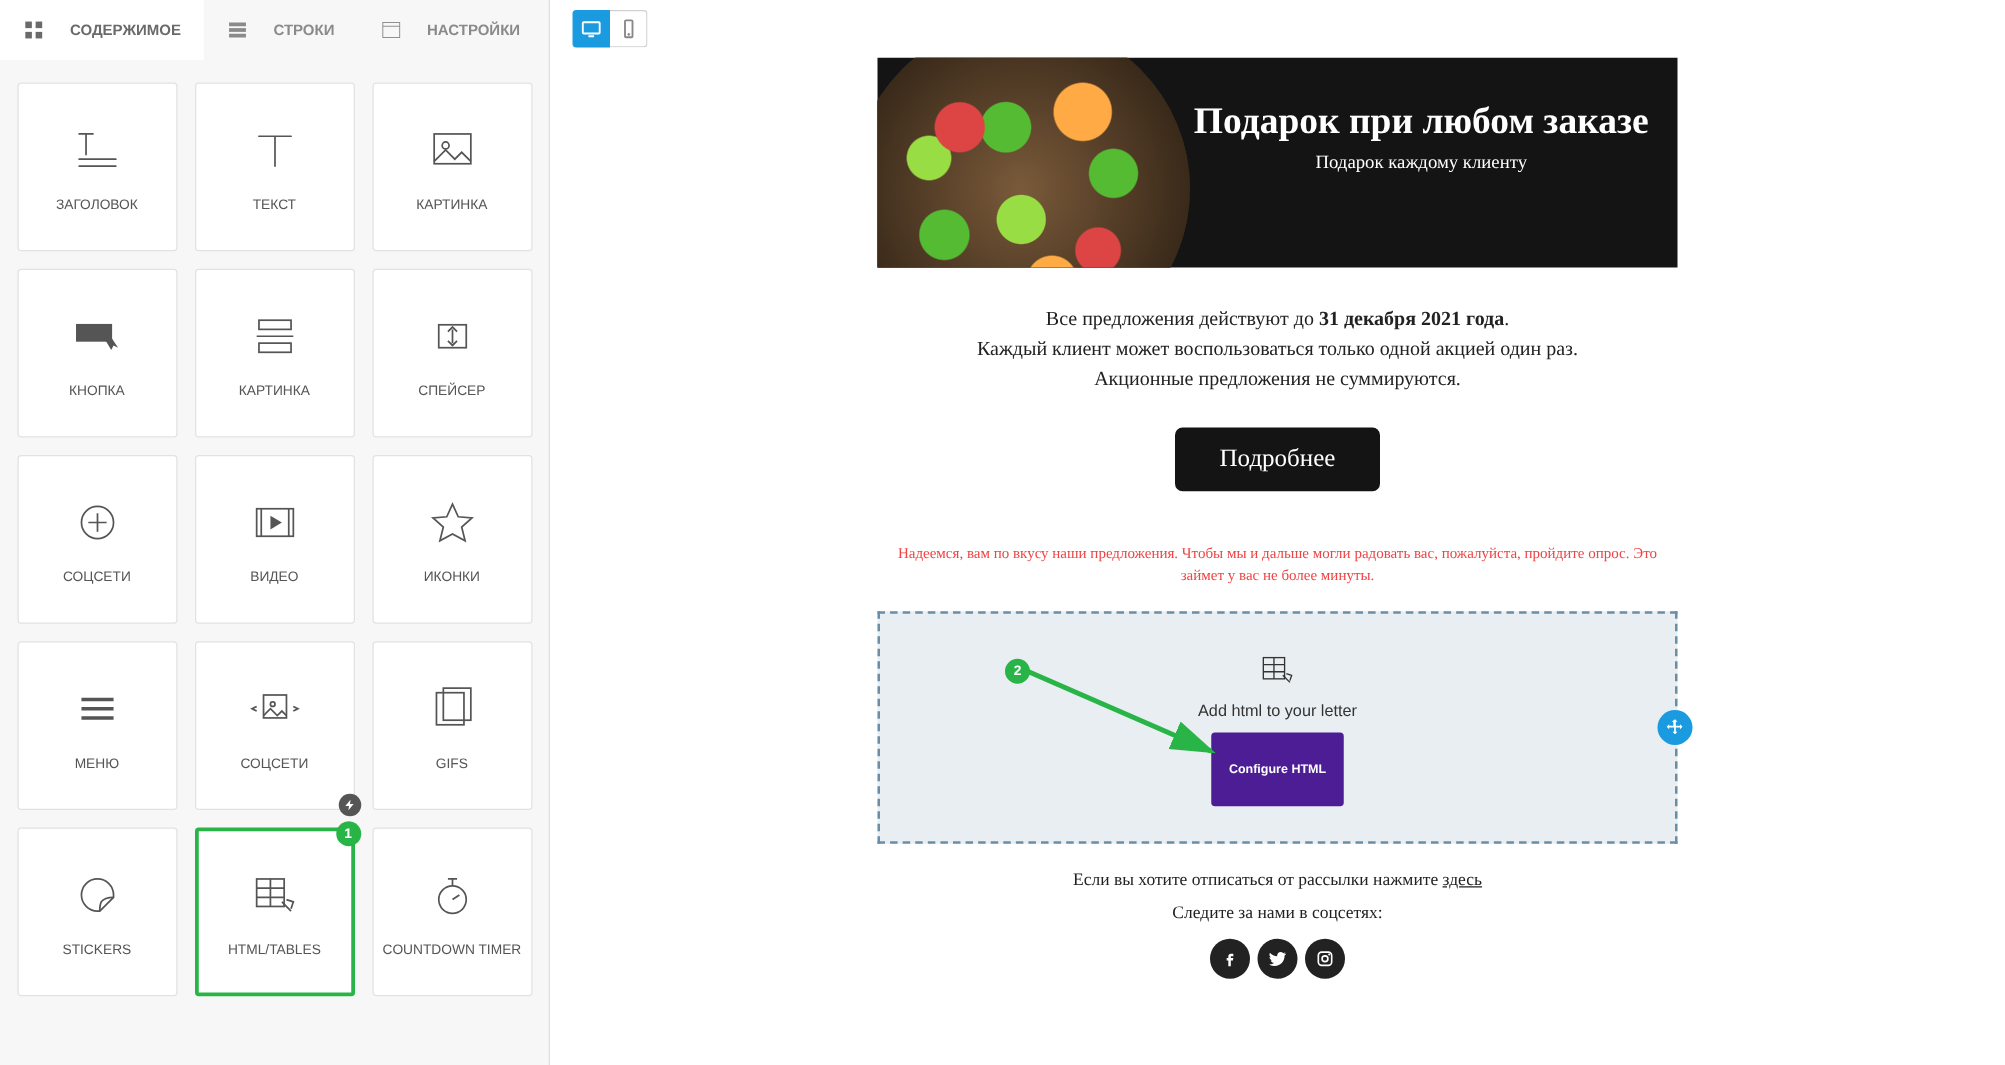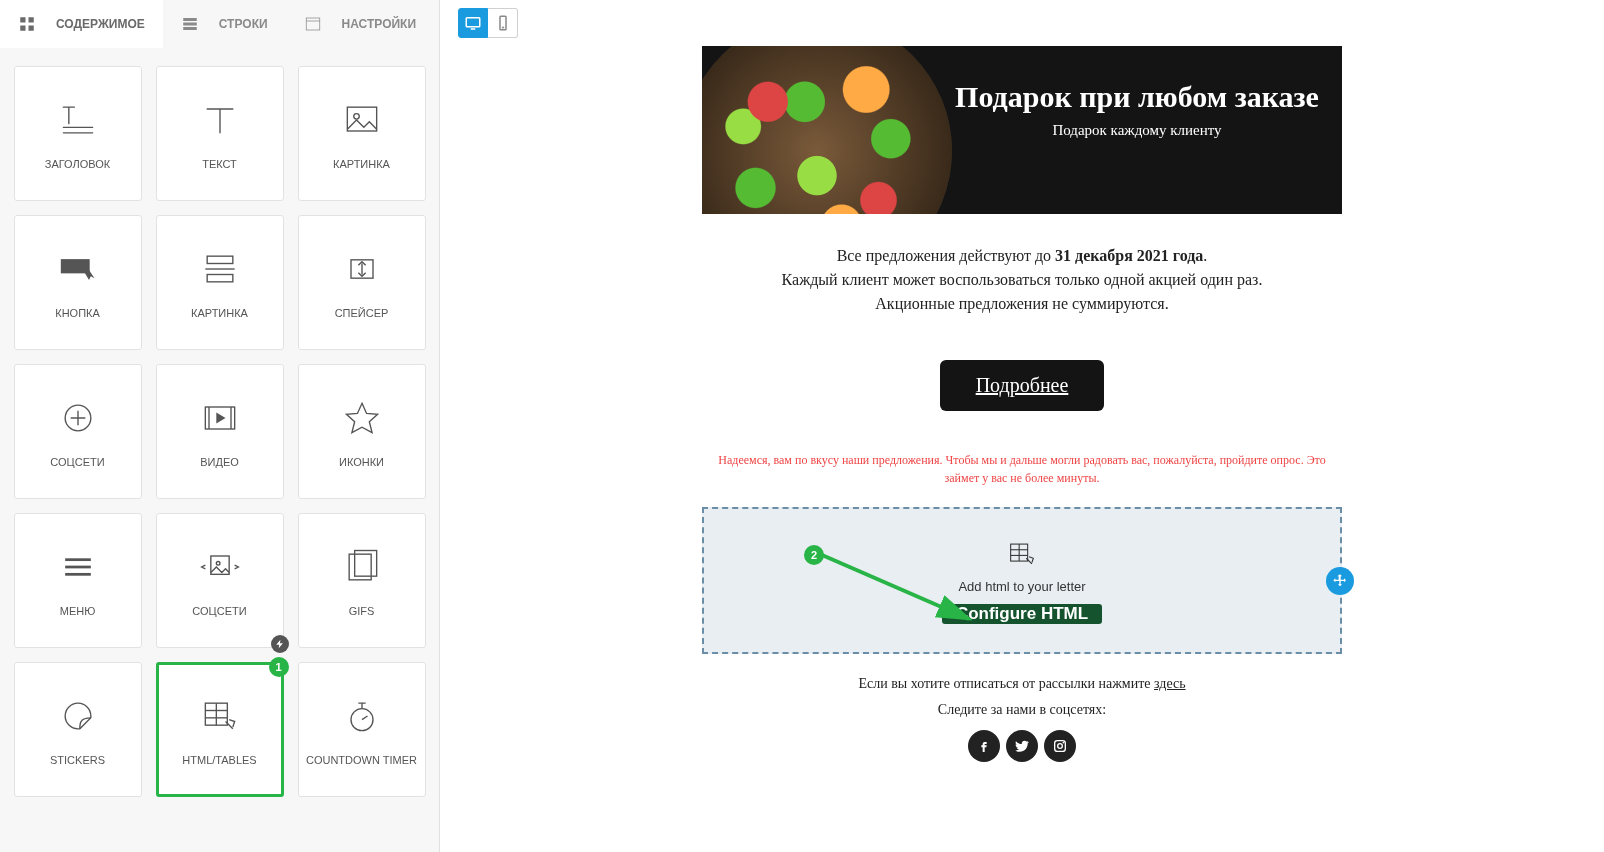--- a/index.html
+++ b/index.html
@@ -37,29 +37,29 @@
 .hero { background: #141414; position: relative; height: 168px; overflow: hidden; }
 .hero-img { position: absolute; left: -20px; top: -30px; width: 270px; height: 270px; border-radius: 50%; background: #2a2a2a; overflow: hidden; }
 .salad { width: 100%; height: 100%; position: relative; background: radial-gradient(circle at 50% 50%, #7a5a3a 0%, #3a2a1a 70%); }
 .salad::before { content: ""; position: absolute; inset: 12px; border-radius: 50%; background: radial-gradient(circle at 30% 30%, #d44 8%, transparent 8.5%), radial-gradient(circle at 70% 25%, #fa4 9%, transparent 9.5%), radial-gradient(circle at 50% 60%, #9d4 10%, transparent 10.5%), radial-gradient(circle at 25% 65%, #5b3 8%, transparent 8.5%), radial-gradient(circle at 75% 70%, #d44 7%, transparent 7.5%), radial-gradient(circle at 45% 30%, #5b3 9%, transparent 9.5%), radial-gradient(circle at 60% 80%, #fa4 8%, transparent 8.5%), radial-gradient(circle at 20% 40%, #9d4 7%, transparent 7.5%), radial-gradient(circle at 80% 45%, #5b3 8%, transparent 8.5%); }
 .hero-text { position: absolute; right: 20px; top: 34px; text-align: center; color: #fff; width: 370px; }
 .hero-title { font-family: Georgia, serif; font-size: 30px; font-weight: bold; }
 .hero-sub { font-family: Georgia, serif; font-size: 15px; margin-top: 8px; }
 
 .promo-body { text-align: center; font-family: Georgia, serif; color: #222; padding: 30px 30px 20px; }
 .promo-body p { font-size: 16px; line-height: 1.5; }
-.cta-btn { display: inline-block; background: #141414; color: #fff; font-family: Georgia, serif; font-size: 20px; padding: 14px 36px; border-radius: 6px; margin-top: 44px; cursor: pointer; text-decoration: underline; }
+.cta-btn { display: inline-block; background: #141414; color: #fff; font-family: Georgia, serif; font-size: 20px; padding: 14px 36px; border-radius: 6px; margin-top: 26px; cursor: pointer; }
 
 .survey-text { text-align: center; font-family: Georgia, serif; font-size: 12px; color: #ef4444; padding: 20px 10px; line-height: 1.5; }
 
 .drop-zone { border: 2px dashed #6a8ea8; background: #e8eef2; padding: 28px 20px; text-align: center; position: relative; }
 .drop-zone .dz-icon { width: 34px; height: 34px; margin: 0 auto; color: #333; }
 .drop-zone .dz-icon svg { width: 100%; height: 100%; stroke: #333; fill: none; stroke-width: 1.5; }
 .dz-text { font-size: 13px; color: #333; margin-top: 8px; text-align: center; }
-.dz-btn { display: inline-block; background: #14532d; color: #fff; font-size: 17px; font-weight: bold; padding: 0 14px; border-radius: 3px; margin-top: 10px; cursor: pointer; }
+.dz-btn { display: inline-block; background: #4c1d95; color: #fff; font-size: 10px; font-weight: bold; padding: 24px 14px; border-radius: 3px; margin-top: 10px; cursor: pointer; }
 .move-handle { position: absolute; right: -14px; top: 50%; transform: translateY(-50%); width: 28px; height: 28px; border-radius: 50%; background: #1a9be0; display: flex; align-items: center; justify-content: center; color: #fff; cursor: move; }
 .move-handle svg { width: 16px; height: 16px; fill: #fff; }
 .marker2 { position: absolute; left: 100px; top: 36px; width: 20px; height: 20px; border-radius: 50%; background: #28b446; color: #fff; font-size: 11px; font-weight: bold; display: flex; align-items: center; justify-content: center; z-index: 5; }
 .arrow-svg { position: absolute; left: 110px; top: 42px; pointer-events: none; z-index: 4; }
 
 .footer { text-align: center; font-family: Georgia, serif; font-size: 14px; color: #222; padding: 22px 10px 10px; }
 .footer .unsub { text-decoration: underline; cursor: pointer; }
 .socials { display: flex; justify-content: center; gap: 6px; margin-top: 12px; }
 .soc { width: 32px; height: 32px; border-radius: 50%; background: #222; display: flex; align-items: center; justify-content: center; color: #fff; cursor: pointer; }
 .soc svg { width: 16px; height: 16px; fill: #fff; }

